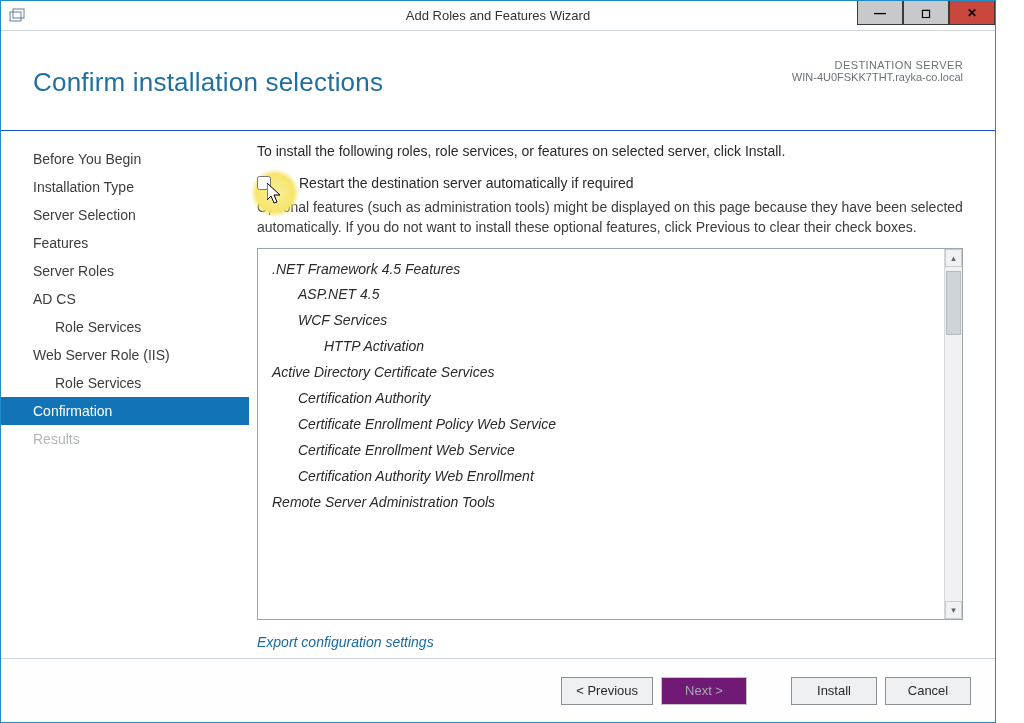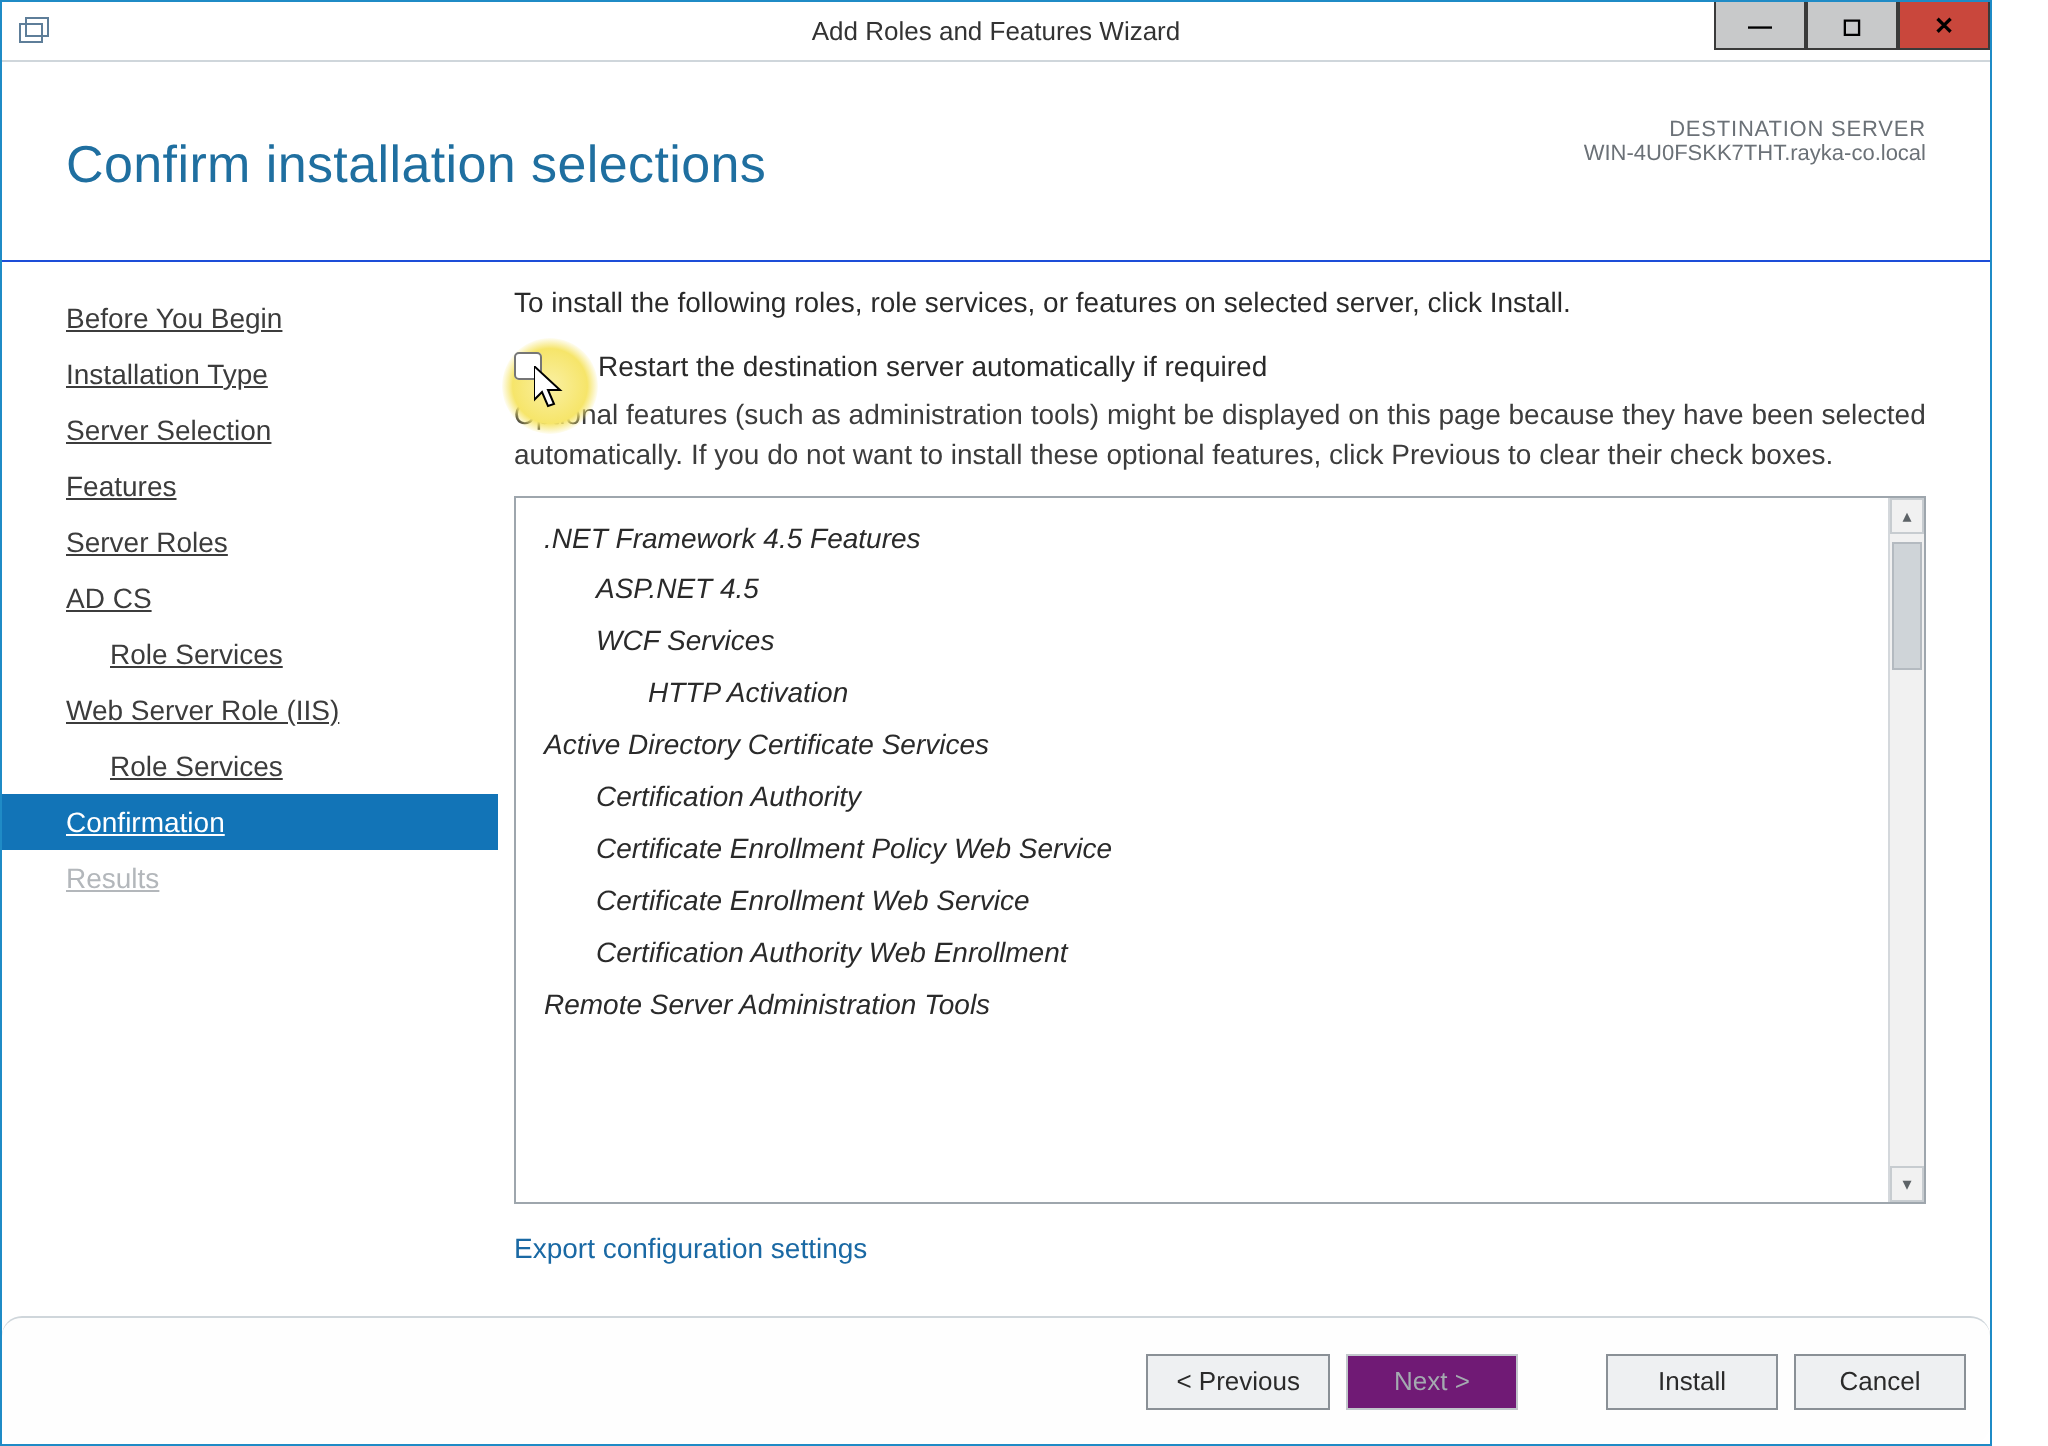--- a/index.html
+++ b/index.html
@@ -96,21 +96,20 @@
     width: 248px;
     padding: 14px 0 0 0;
     background: #ffffff;
   }
   .nav-item {
     padding: 6px 18px 6px 32px;
     font-size: 14px;
     color: #3c3c3c;
     cursor: default;
     white-space: nowrap;
-    text-decoration: underline;
   }
   .nav-sub { padding-left: 54px; }
   .nav-item.selected {
     background: #1274b7;
     color: #ffffff;
   }
   .nav-item.disabled { color: #b3b7bb; }
   .content {
     flex: 1;
     padding: 12px 32px 0 8px;
@@ -205,35 +204,35 @@
   .sb-thumb {
     position: absolute;
     left: 1px;
     right: 1px;
     top: 4px;
     height: 64px;
     background: #cfd4d8;
     border: 1px solid #b4bac0;
   }
   .links {
-    margin: 12px 0 22px 0;
+    margin: 12px 0 4px 0;
     font-size: 14px;
     line-height: 1.55;
+    font-style: italic;
   }
   .link { color: #1a69a4; }
   .footer {
     height: 64px;
     border-top: 1px solid #cfd6db;
     background: #fefefe;
     display: flex;
     align-items: center;
     justify-content: flex-end;
-    padding-right: 12px;
+    padding-right: 24px;
     gap: 8px;
-    border-radius: 10px;
   }
   .btn {
     min-width: 86px;
     height: 28px;
     border: 1px solid #8a9096;
     background: #eef0f2;
     font-size: 13px;
     color: #2a2a2a;
     padding: 0 14px;
     display: inline-flex;

